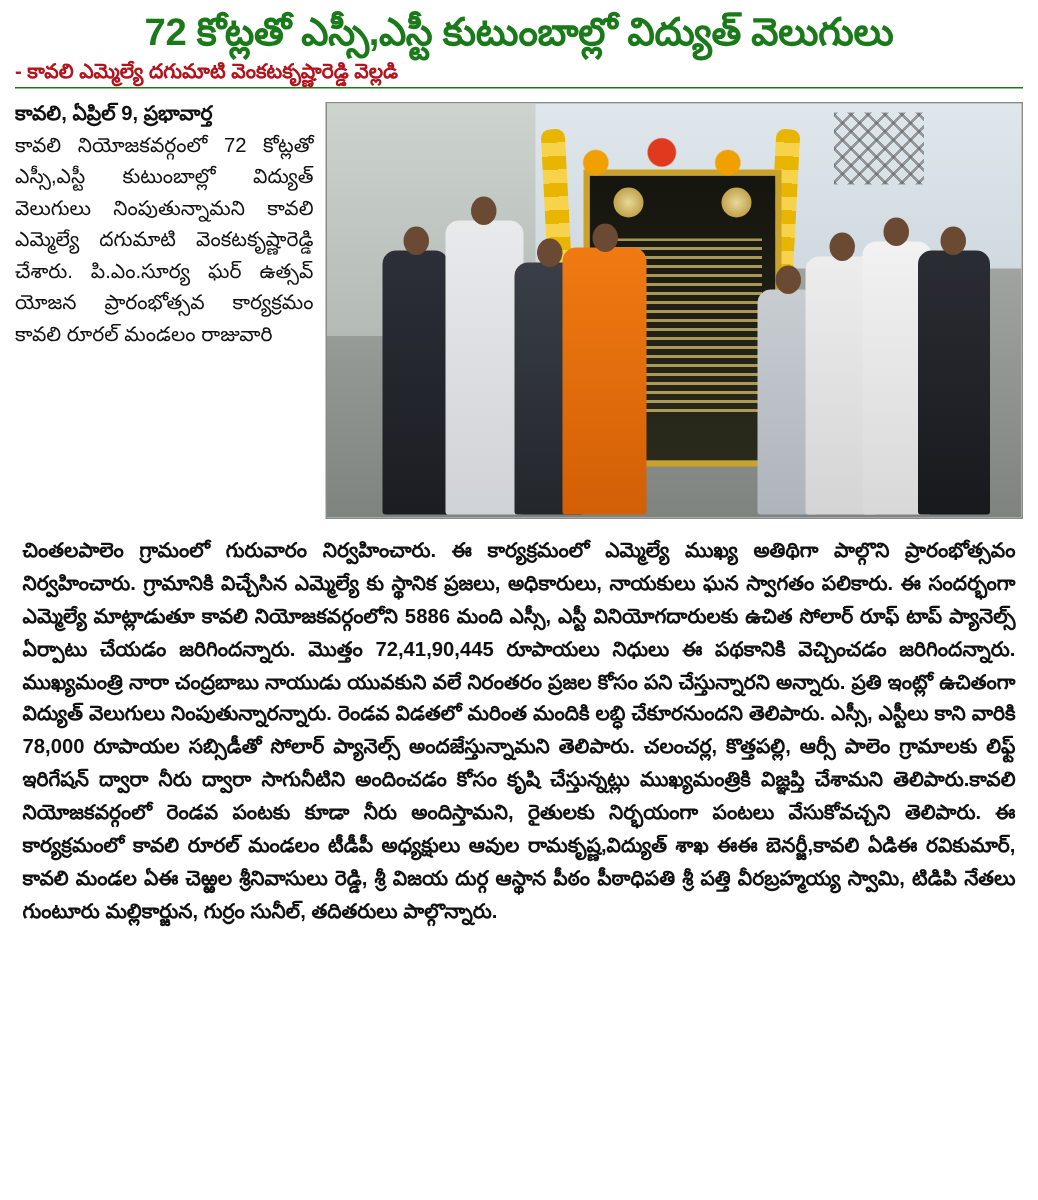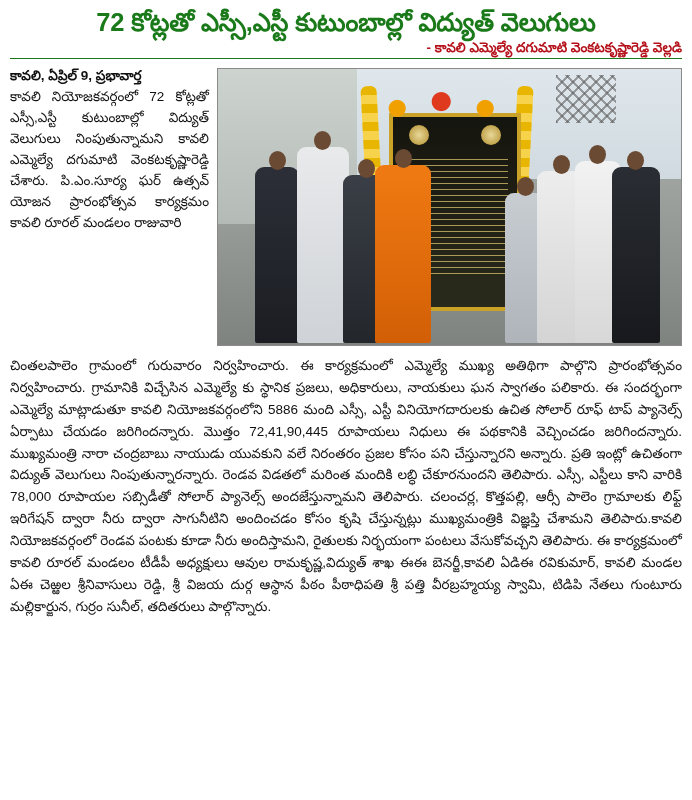--- a/index.html
+++ b/index.html
@@ -25,21 +25,21 @@
     text-align: center;
     color: #1a7a1a;
     font-weight: bold;
     font-size: 25.5px;
     line-height: 1.12;
     letter-spacing: -0.2px;
     margin: 2px 0 3px 0;
     white-space: nowrap;
   }
   .subhead {
-    text-align: right;
+    text-align: left;
     color: #b5121b;
     font-weight: bold;
     font-size: 13.5px;
     line-height: 1.15;
     margin: 0 0 3px 0;
     white-space: nowrap;
   }
   .rule {
     border: 0;
     border-top: 1.5px solid #1a7a1a;
@@ -140,21 +140,21 @@
     margin: 0;
   }
   .body-text {
     font-size: 13.5px;
     line-height: 1.62;
     text-align: justify;
     text-justify: inter-word;
     margin: 4px 0 0 0;
     clear: both;
   }
-  .body-text p { margin: 0; }
+  .body-text p { margin: 5px; font-weight: bold; }
 </style>
 </head>
 <body>
 
 <div class="page">
 
   <h1 class="headline">72 కోట్లతో ఎస్సీ,ఎస్టీ కుటుంబాల్లో విద్యుత్ వెలుగులు</h1>
 
   <div class="subhead">- కావలి ఎమ్మెల్యే దగుమాటి వెంకటకృష్ణారెడ్డి వెల్లడి</div>
 

